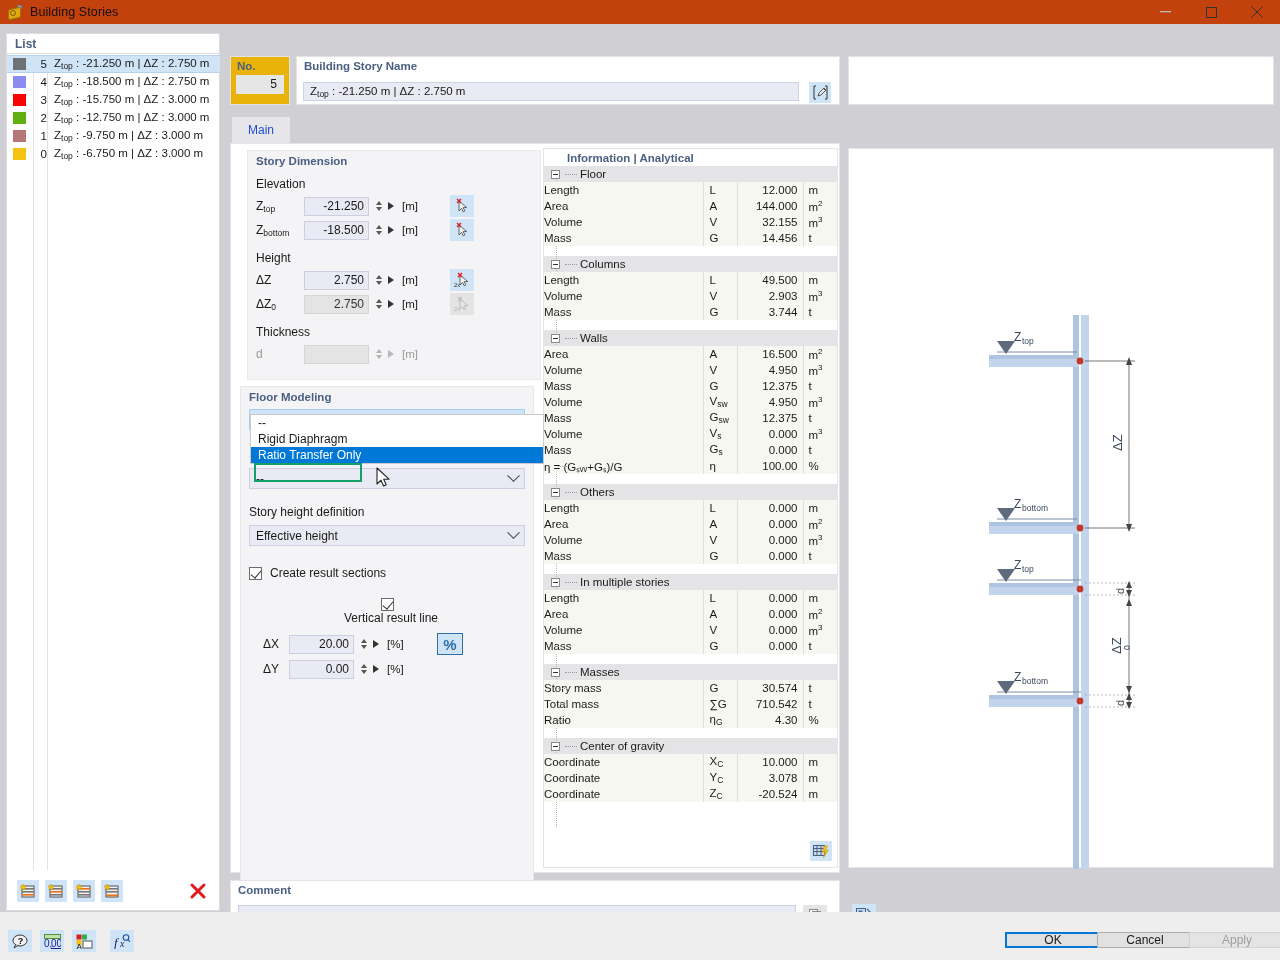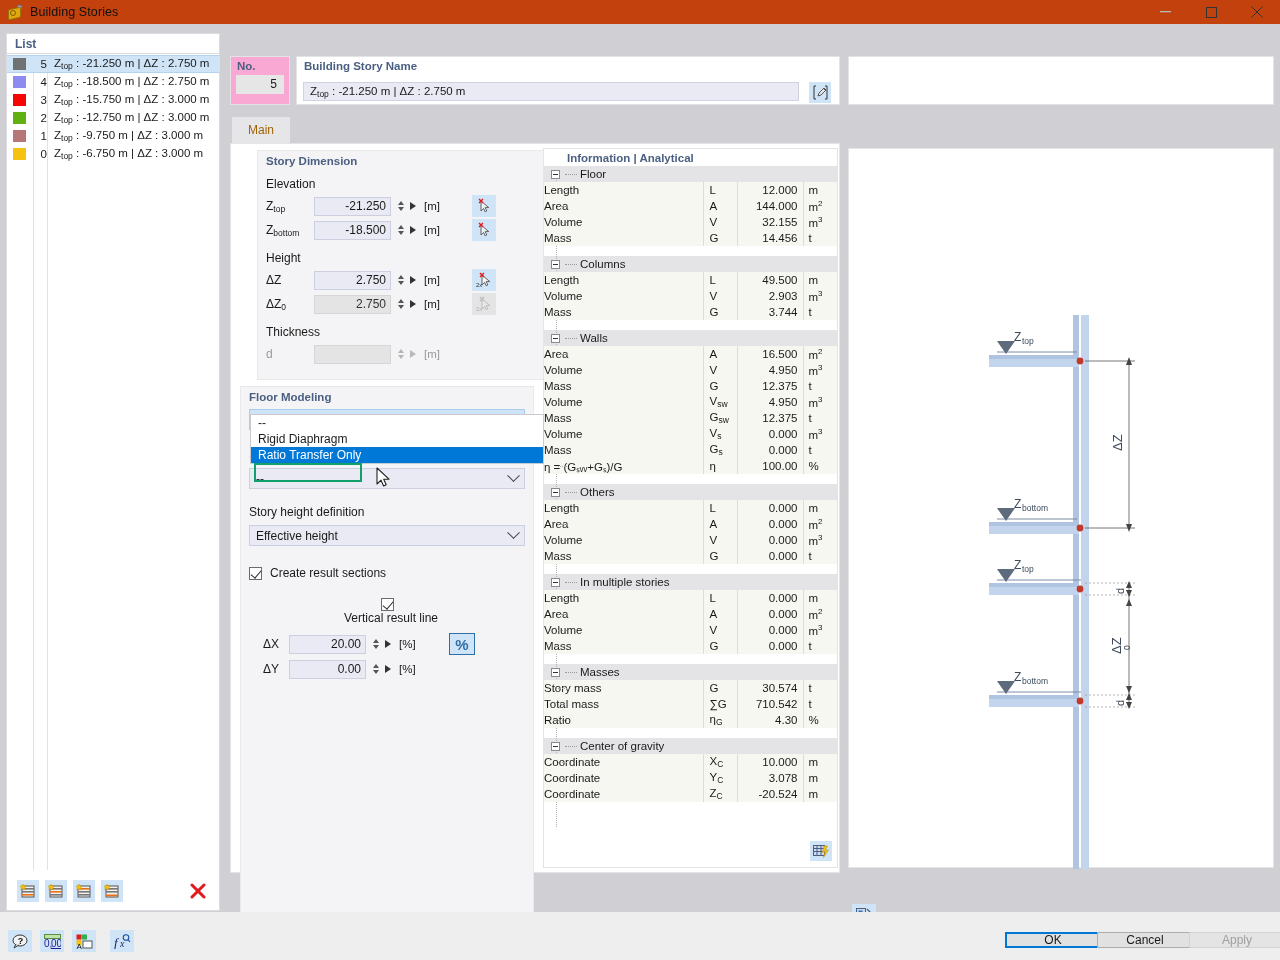--- a/index.html
+++ b/index.html
@@ -48,52 +48,52 @@
   .list-vline2 { position:absolute; left:26px; top:21px; bottom:40px; width:1px; background:#e2e2e6; }
   .sub { font-size:8.5px; vertical-align:-2px; }
   .list-toolbar { position:absolute; left:0; right:0; bottom:0; height:38px; }
   .tbtn { width:22px; height:22px; background:#cfe4f7; display:inline-flex; align-items:center;
     justify-content:center; position:absolute; }
   .xbtn { position:absolute; right:10px; bottom:8px; width:22px; height:22px;
     display:flex; align-items:center; justify-content:center; }
 
   
   .no-panel { position:absolute; left:230px; top:32px; width:60px; height:49px;
-    background:#f9a8d4; border:1px solid #e3e3e6; }
+    background:#eab308; border:1px solid #e3e3e6; }
   .no-panel .lbl { color:#4a5f82; font-weight:bold; font-size:11.5px; padding:3px 0 0 6px; }
   .nofield { margin:3px 5px 0 5px; height:19px; background:#e6e6e6; text-align:right;
      padding-right:7px; line-height:19px; font-size:12px; }
   .name-panel { position:absolute; left:296px; top:32px; width:544px; height:49px;
     background:#fff; border:1px solid #e3e3e6; }
   .name-panel .lbl { color:#4a5f82; font-weight:bold; font-size:11.5px; padding:3px 0 0 7px; }
   .namefield { position:absolute; left:6px; top:25px; width:496px; height:19px; background:#e9eaf3;
     border:1px solid #cfd2e0; font-size:11.5px; line-height:17px; padding-left:6px; }
   .namebtn { position:absolute; left:808px - 296px; top:25px; width:22px; height:21px;
     background:#cfe4f7; display:flex; align-items:center; justify-content:center; }
   .topright-panel { position:absolute; left:848px; top:32px; width:426px; height:49px;
     background:#fff; border:1px solid #e3e3e6; }
 
   
   .tabstrip { position:absolute; left:230px; top:93px; width:610px; height:26px; }
   .tab { position:absolute; left:2px; top:0; height:26px; padding:0 16px; background:#e6e6e8;
-     display:flex; align-items:center; font-size:12px; color:#a16207; }
+     display:flex; align-items:center; font-size:12px; color:#1d4ed8; }
   .tabfill { position:absolute; left:0; top:0; right:0; height:26px; background:#fff; z-index:-1; }
 
   
   .maincard { position:absolute; left:230px; top:119px; width:610px; height:730px; background:#fff;
      border:1px solid #e4e4e7; }
 
   .group { position:absolute; background:#f4f4f6; border:1px solid #e9e9ec; }
   .grp-title { color:#4a5f82; font-weight:bold; font-size:11.5px; padding:4px 0 0 8px; }
 
-  .storydim { left:26px; top:6px; width:294px; height:230px; }
+  .storydim { left:16px; top:6px; width:294px; height:230px; }
   .secthead { font-size:12px; margin:10px 0 4px 8px; }
   .row { display:flex; align-items:center; height:22px; margin:2px 0 0 8px; }
   .row .rl { width:48px; font-size:12px; }
-  .spin { width:77px; height:19px; background:#e9eaf3; border:1px solid #cbcfe0;
+  .spin { width:65px; height:19px; background:#e9eaf3; border:1px solid #cbcfe0;
      display:flex; align-items:center; justify-content:flex-end; padding-right:4px;
      font-size:12px; position:relative;padding-left:36px; }
   .spin.dis { background:#e4e4e4; border-color:#d6d6d6; color:#9a9a9a; }
   .arrows { width:10px; height:16px; margin-left:5px; display:flex; flex-direction:column;
      align-items:center; justify-content:center; }
   .arrows i { display:block; width:0; height:0; border-left:3.5px solid transparent;
      border-right:3.5px solid transparent; }
   .arrows i.u { border-bottom:4px solid #555; margin-bottom:2px; }
   .arrows i.d { border-top:4px solid #555; }
   .arrows.dis i.u { border-bottom-color:#b5b5b5;} .arrows.dis i.d { border-top-color:#b5b5b5;}
@@ -760,20 +760,33 @@
           <rect x="0.5" y="1.5" width="11" height="10" fill="#cfd9ea" stroke="#4a5f82"></rect>
           <line x1="0.5" y1="4.5" x2="11.5" y2="4.5" stroke="#4a5f82"></line>
           <line x1="0.5" y1="7.5" x2="11.5" y2="7.5" stroke="#4a5f82"></line>
           <line x1="4" y1="1.5" x2="4" y2="11.5" stroke="#4a5f82"></line>
           <line x1="8" y1="1.5" x2="8" y2="11.5" stroke="#4a5f82"></line>
           <polygon points="11,2 14.5,2 12.2,6.4 15.5,6 10.5,13.5 12,7.8 9.4,8.3" fill="#f5c211" stroke="#b08b06" stroke-width="0.5"></polygon>
         </svg>
       </div>
   </div>
 
+  <div class="commentcard">
+    <div class="lbl">Comment</div>
+    <div class="cmtfield">
+      <span class="chev"></span>
+    </div>
+    <div class="cmtbtn">
+      <svg width="15" height="15">
+          <rect x="1.5" y="1.5" width="8" height="10" fill="#f5f5f5" stroke="#888"></rect>
+          <rect x="4.5" y="3.5" width="8" height="10" fill="#fafafa" stroke="#888"></rect>
+          <rect x="9" y="10" width="3.5" height="3.5" fill="#e0e0e0" stroke="#888"></rect>
+        </svg>
+      </div>
+  </div>
 
   <div class="diagcard">
     <svg width="426" height="720">
 
       <g>
         <rect x="224" y="166" width="6" height="378" fill="#aec4e0"></rect>
         <rect x="232" y="166" width="8" height="378" fill="#c3d5ec"></rect>
         <rect x="140" y="206" width="90" height="12" fill="#c3d5ec"></rect>
         <rect x="140" y="206" width="90" height="4" fill="#aec4e0"></rect>
         <rect x="140" y="373" width="90" height="12" fill="#c3d5ec"></rect>

